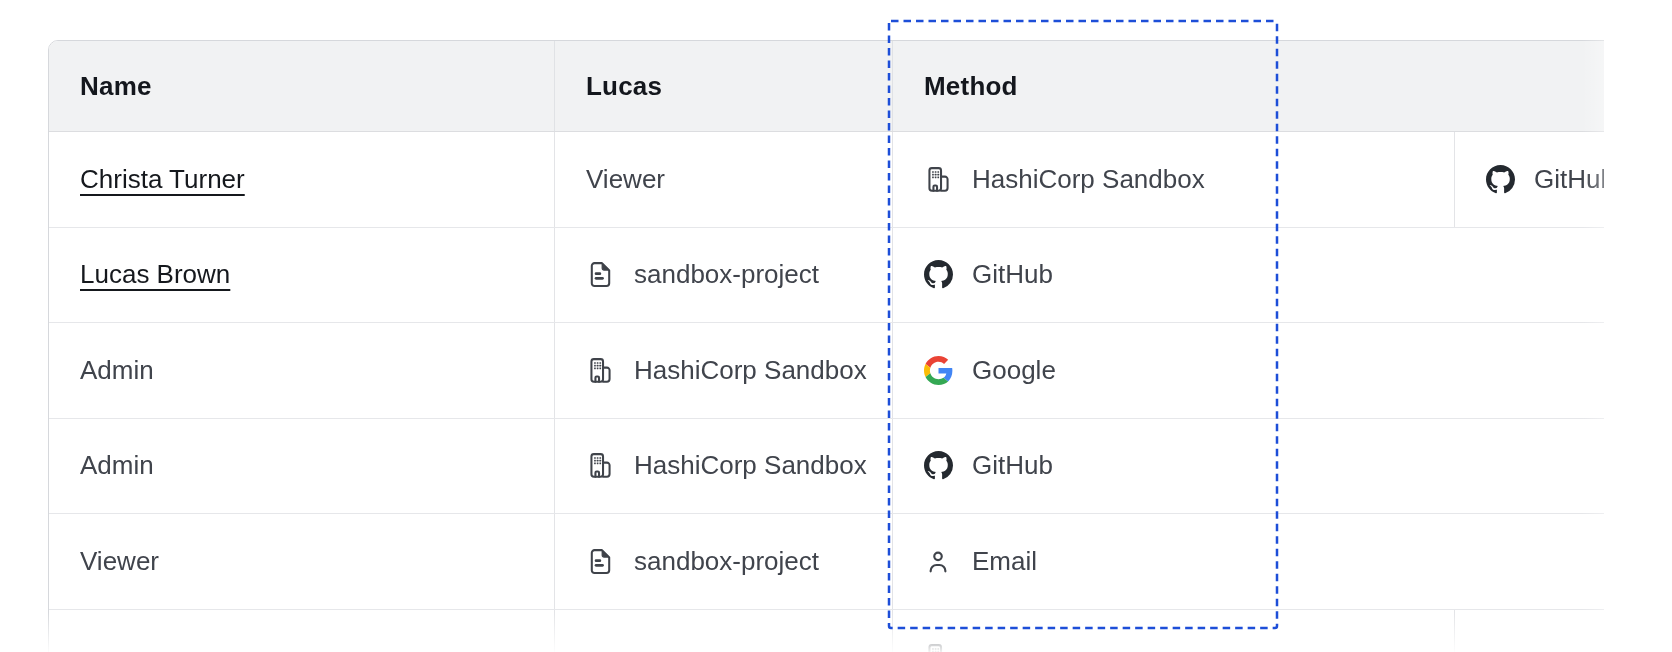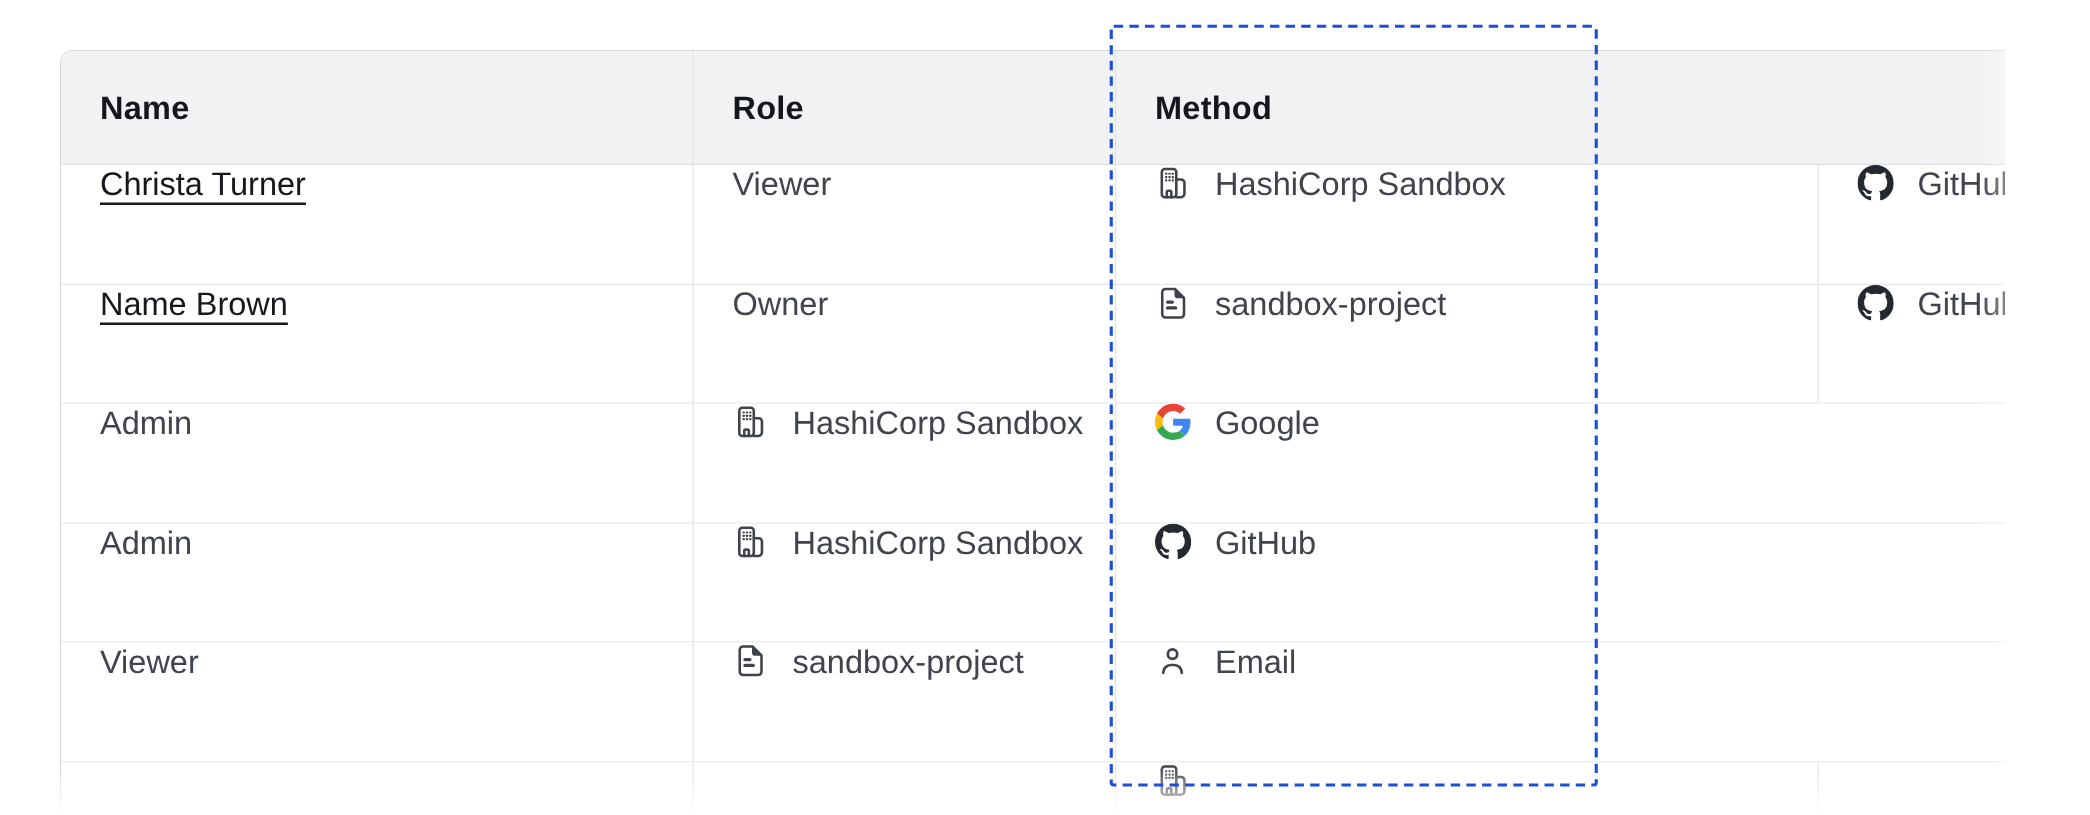--- a/index.html
+++ b/index.html
@@ -8,21 +8,21 @@
   
   .members-table{position:absolute;left:48px;top:40px;width:1807px;
                  border:1px solid #d6d8dc;border-radius:10px 0 0 0;box-sizing:border-box;background:#fff;}
   .thead{display:grid;grid-template-columns:506px 338px 562px 400px;height:90px;
          background:#f1f2f3;border-bottom:1px solid #dcdde0;border-radius:9px 0 0 0;}
   .th{display:flex;align-items:center;padding-left:31px;box-sizing:border-box;
       border-right:1px solid #e0e2e5;font-size:26px;font-weight:700;color:#14171d;letter-spacing:.2px;}
   .th:last-child{border-right:none;}
   .trow{display:grid;grid-template-columns:506px 338px 562px 400px;height:95.5px;
         border-bottom:1px solid #e6e7ea;box-sizing:border-box;background:#fff;}
-  .td{display:flex;padding-left:31px;box-sizing:border-box;
+  .td{display:flex;align-items:center;padding-left:31px;box-sizing:border-box;
       border-right:1px solid #e3e4e7;font-size:26px;color:#40444c;gap:19px;}
   .td:last-child{border-right:none;}
   .name-link{color:#15181d;font-weight:500;text-decoration:underline;
              text-decoration-thickness:2px;text-underline-offset:6px;cursor:pointer;}
   .cell-icon{width:29px;height:29px;flex:0 0 29px;display:inline-flex;color:#3f434a;}
   .cell-icon svg{width:100%;height:100%;}
   
   .fade-right{position:absolute;top:0;left:1582px;width:90px;height:652px;pointer-events:none;z-index:4;
               background:linear-gradient(to right,rgba(255,255,255,0) 0%,rgba(255,255,255,.75) 55%,rgba(255,255,255,.98) 100%);}
   .fade-bottom{position:absolute;left:0;top:612px;width:1672px;height:40px;pointer-events:none;z-index:4;
@@ -30,21 +30,21 @@
   .annotation-layer{position:absolute;left:0;top:0;width:1672px;height:652px;pointer-events:none;z-index:6;}
 </style>
 </head>
 <body>
 
 <div class="stage">
 
   <div class="members-table">
     <div class="thead">
       <div class="th">Name</div>
-      <div class="th">Role</div>
+      <div class="th">Lucas</div>
       <div class="th">Method</div>
     </div>
 
     <div class="trow">
       <div class="td">
           <a class="name-link">Christa Turner</a>
         </div>
       <div class="td">
           <span>Viewer</span>
         </div>
@@ -74,24 +74,21 @@
             <svg viewBox="0 0 16 16" fill="#24292f">
               <path fill-rule="evenodd" d="M8 0C3.58 0 0 3.58 0 8c0 3.54 2.29 6.53 5.47 7.59.4.07.55-.17.55-.38 0-.19-.01-.82-.01-1.49-2.01.37-2.53-.49-2.69-.94-.09-.23-.48-.94-.82-1.13-.28-.15-.68-.52-.01-.53.63-.01 1.08.58 1.23.82.72 1.21 1.87.87 2.33.66.07-.52.28-.87.51-1.07-1.78-.2-3.64-.89-3.64-3.95 0-.87.31-1.59.82-2.15-.08-.2-.36-1.02.08-2.12 0 0 .67-.21 2.2.82.64-.18 1.32-.27 2-.27s1.36.09 2 .27c1.53-1.04 2.2-.82 2.2-.82.44 1.1.16 1.92.08 2.12.51.56.82 1.27.82 2.15 0 3.07-1.87 3.75-3.65 3.95.29.25.54.73.54 1.48 0 1.07-.01 1.93-.01 2.2 0 .21.15.46.55.38A8.01 8.01 0 0 0 16 8c0-4.42-3.58-8-8-8z"></path>
             </svg>
           </span>
           <span>GitHub</span>
         </div>
     </div>
 
     <div class="trow">
       <div class="td">
-          <a class="name-link">Name Brown</a>
-        </div>
-      <div class="td">
-          <span>Owner</span>
+          <a class="name-link">Lucas Brown</a>
         </div>
       <div class="td">
           <span class="cell-icon">
             <svg viewBox="0 0 24 24" fill="none" stroke="currentColor" stroke-width="1.7" stroke-linecap="round" stroke-linejoin="round">
               <path d="M13.2 2.6H7a2.2 2.2 0 0 0-2.2 2.2v14.5A2.2 2.2 0 0 0 7 21.5h10a2.2 2.2 0 0 0 2.2-2.2V8.6l-6-6z"></path>
               <path d="M13.4 2.9v3.9a1.5 1.5 0 0 0 1.5 1.5h4z" fill="currentColor" stroke-width="1"></path>
               <path d="M8.3 11.3h3.2" stroke-width="2.2"></path>
               <path d="M8.3 15.2h5.4" stroke-width="2.2"></path>
             </svg>
           </span>

